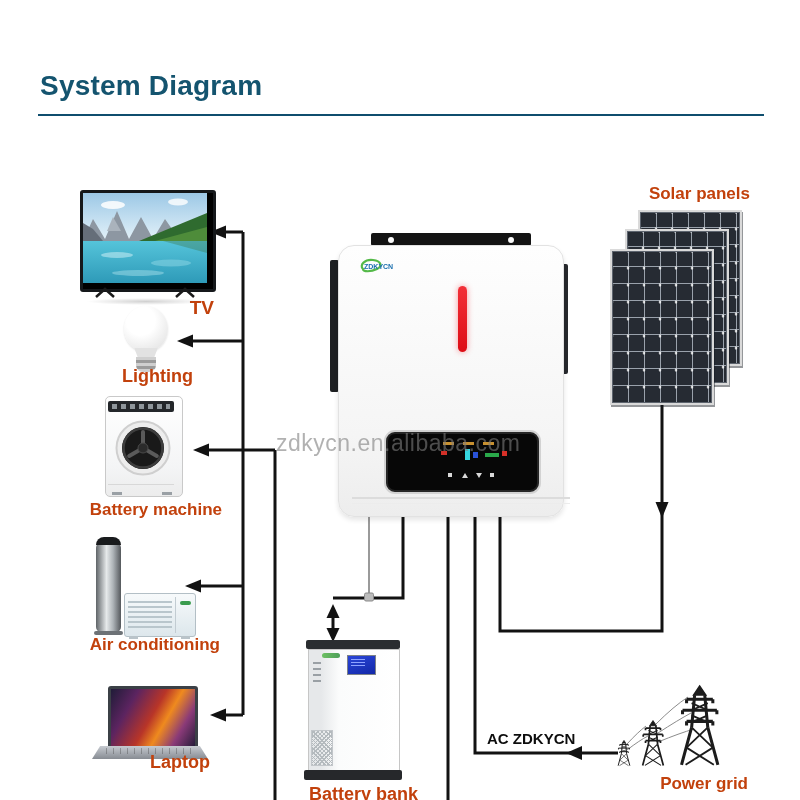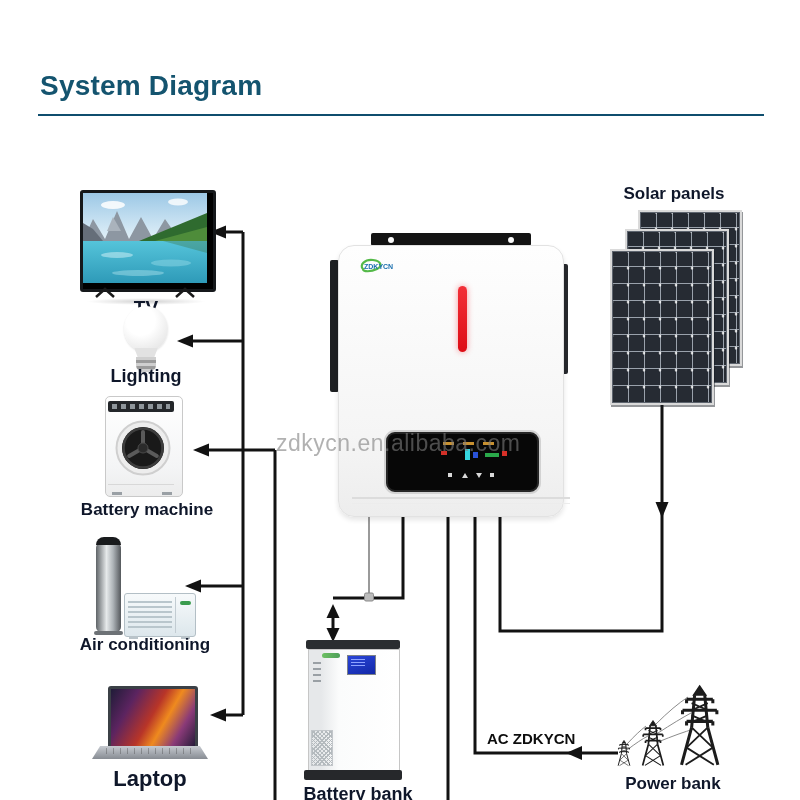--- a/index.html
+++ b/index.html
@@ -2,21 +2,21 @@
 <html><head>
 <meta charset="utf-8">
 <style>
   html,body{margin:0;padding:0;background:#fff;}
   #canvas{position:relative;width:800px;height:800px;background:#ffffff;overflow:hidden;
           font-family:"Liberation Sans",sans-serif;margin-top:48px;}
   
   #page-title{position:absolute;left:40px;top:22px;font-size:28px;font-weight:bold;color:#14546f;letter-spacing:.2px;}
   #title-rule{position:absolute;left:38px;top:66px;width:726px;height:2px;background:#0f4e6e;}
   
-  .dev-label{position:absolute;width:100%;text-align:center;font-weight:bold;font-size:17px;color:#0f172a;}
+  .dev-label{position:absolute;width:100%;text-align:right;font-weight:bold;font-size:17px;color:#c2410c;}
   
   #wires{position:absolute;left:0;top:0;z-index:1;}
   
   .device{position:absolute;z-index:2;}
   
   .tv-frame{position:absolute;left:2px;top:2px;width:130px;height:96px;border:3px solid #15181b;border-radius:3px;background:#000;}
   .tv-shadow{position:absolute;left:8px;top:110px;width:120px;height:7px;border-radius:50%;
              background:radial-gradient(ellipse,rgba(0,0,0,.18),rgba(0,0,0,0) 70%);}
   
   .bulb-glass{position:absolute;left:10px;top:2px;width:44px;height:46px;border-radius:50%;
@@ -228,21 +228,21 @@
       </div>
     </div>
     <div class="dev-label" style="top:100px;left:-20px;width:150px;">Air conditioning</div>
   </div>
 
   <div class="device" style="left:90px;top:636px;width:120px;height:100px;">
     <div>
       <div class="lp-screen"></div>
       <div class="lp-deck"></div>
     </div>
-    <div class="dev-label" style="top:82px;font-size:22px;">Laptop</div>
+    <div class="dev-label" style="top:68px;font-size:18px;">Laptop</div>
   </div>
 
   <div id="inverter">
     <div class="inv-fin-left"></div>
     <div class="inv-fin-right"></div>
     <div class="inv-bracket">
       <div class="inv-hole" style="left:17px;"></div>
       <div class="inv-hole" style="left:137px;"></div>
     </div>
     <div class="inv-body">
@@ -309,20 +309,20 @@
         <path d="M29,68 Q40,56 48,50"></path>
         <path d="M29,74 Q42,64 50,60"></path>
         <path d="M58,48 Q76,30 90,21"></path>
         <path d="M60,57 Q80,44 93,37"></path>
         <path d="M60,66 Q82,57 96,53"></path>
       </g>
       <use href="#pylon" transform="translate(19.5,64) scale(0.325)"></use>
       <use href="#pylon" transform="translate(43.5,44) scale(0.575)"></use>
       <use href="#pylon" transform="translate(81.5,9) scale(1.01)"></use>
     </svg>
-    <div class="dev-label">Power bank</div>
+    <div class="dev-label">Power grid</div>
   </div>
 
   <div id="ac-input-label">AC ZDKYCN</div>
 
   <div id="watermark">zdkycn.en.alibaba.com</div>
 
 </div>
 
 </body></html>

